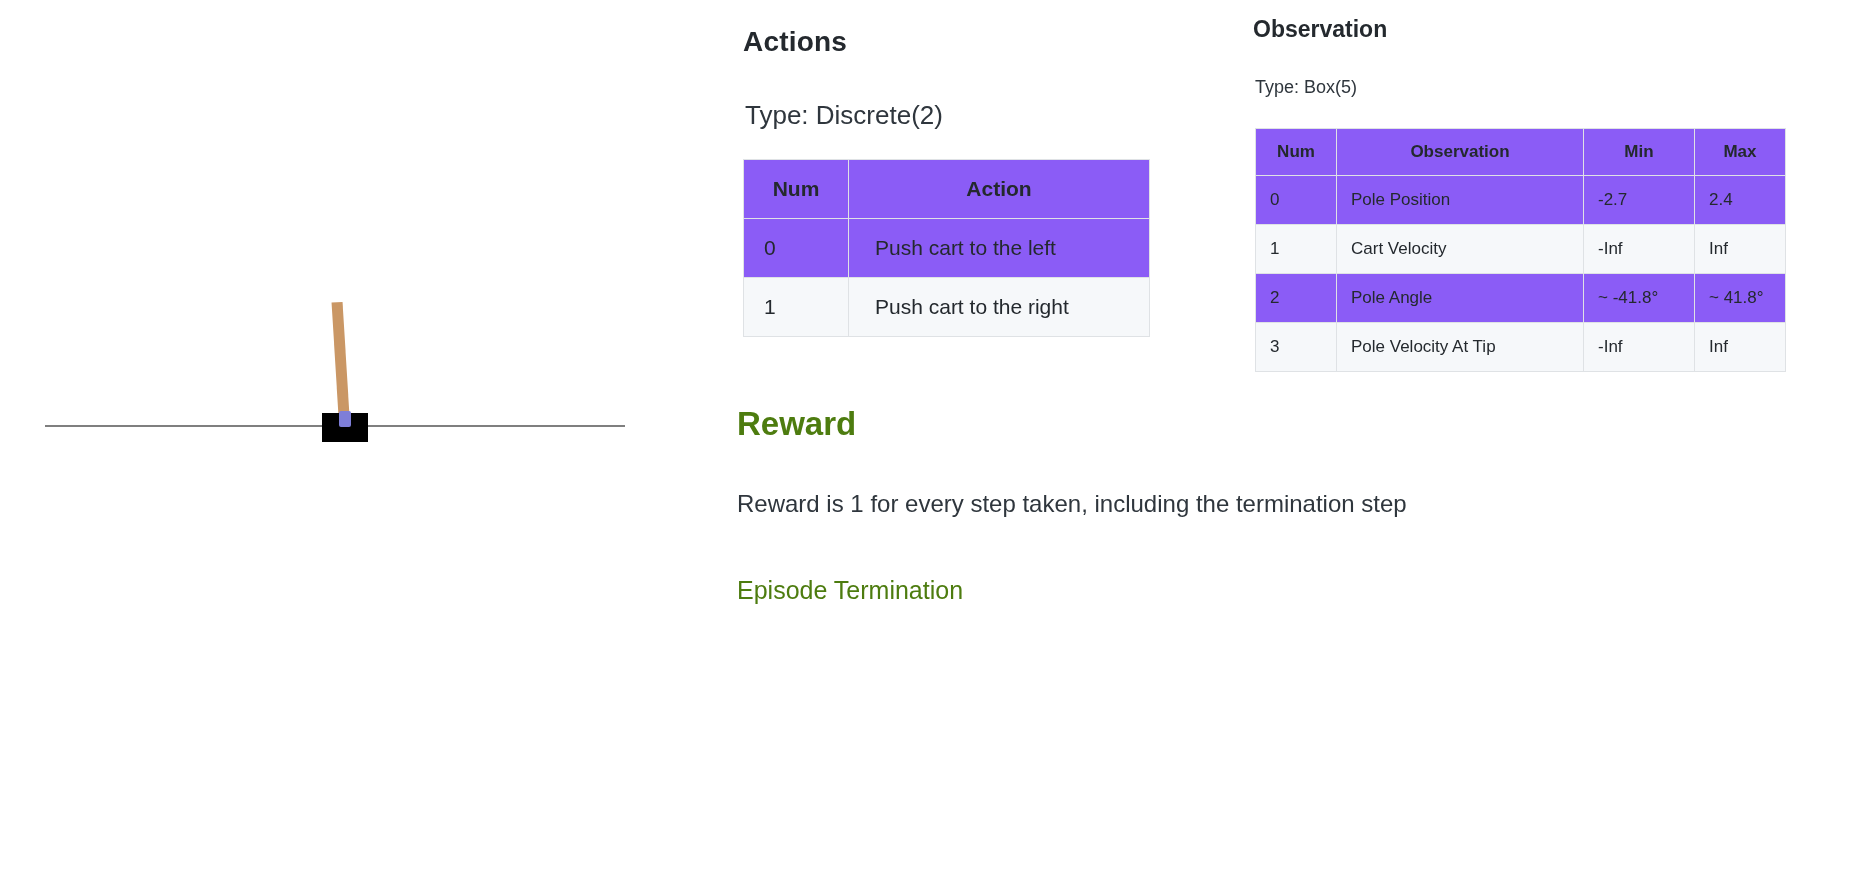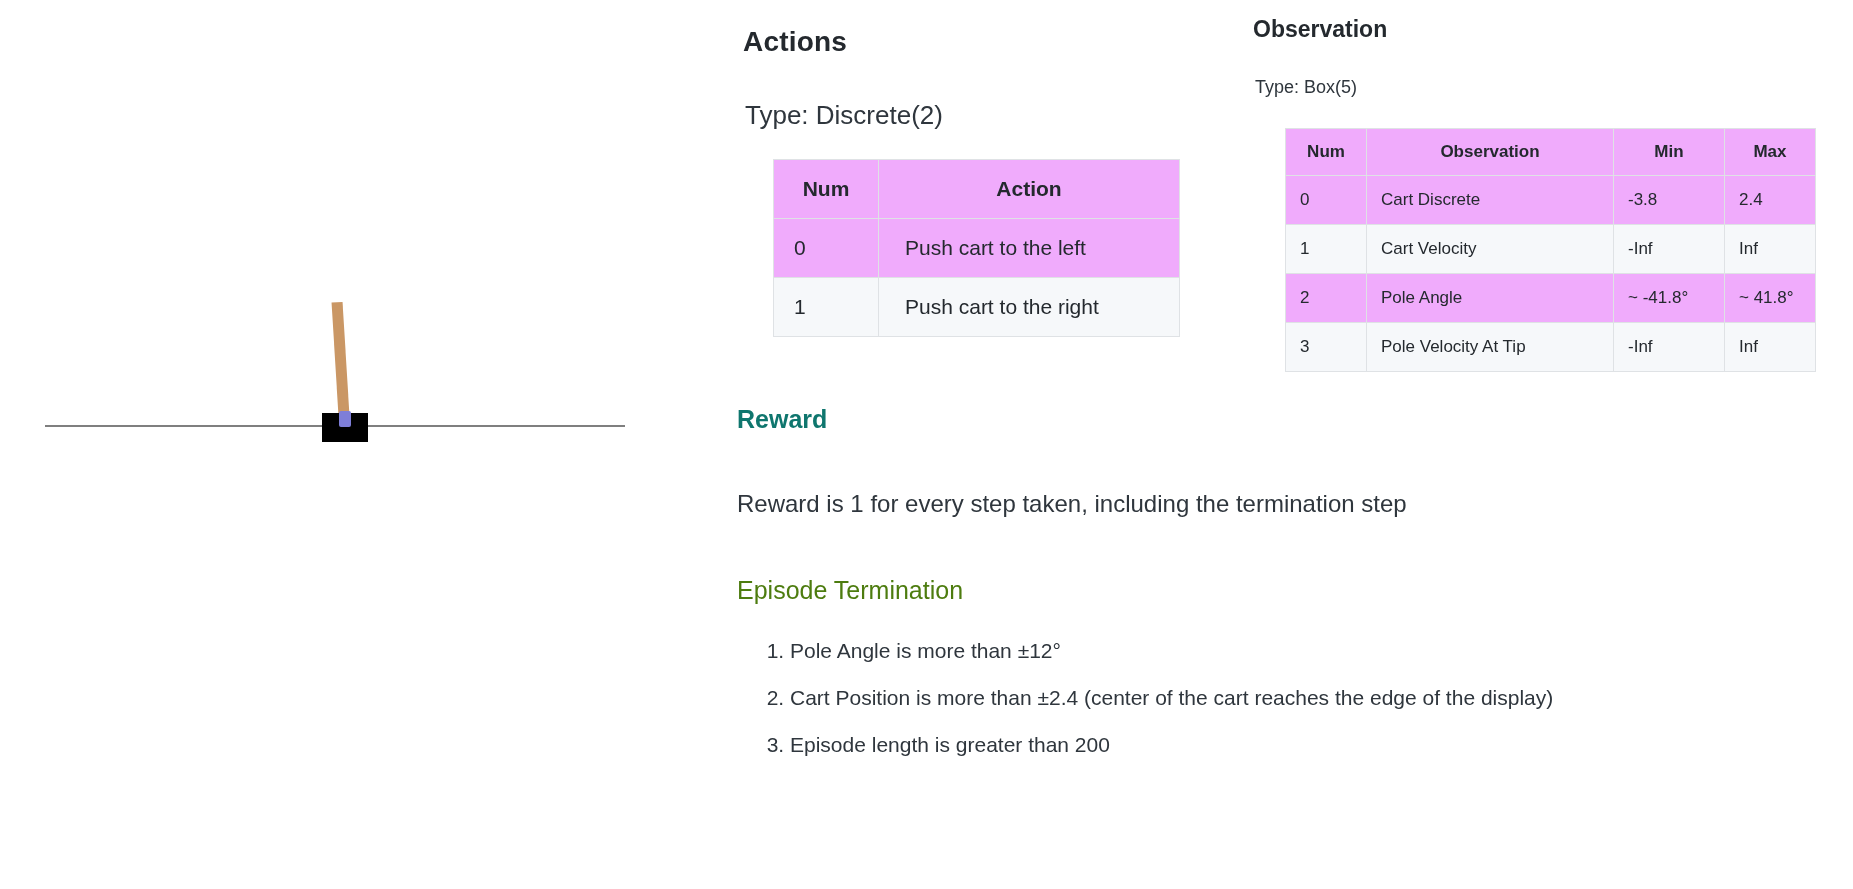--- a/index.html
+++ b/index.html
@@ -60,23 +60,22 @@
     font-size: 23px; font-weight: bold; color: #24292e;
   }
   .t-box {
     position: absolute; left: 1255px; top: 77px;
     font-size: 18px; color: #2f363d;
   }
 
   
   table {
     border-collapse: collapse;
-    background: #f0abfc;
+    background: #8b5cf6;
     color: #24292e;
-    margin-left: 30px;
   }
   th, td {
     border: 1px solid #dfe2e5;
   }
   tbody tr:nth-child(even) { background: #f6f8fa; }
 
   .actions-table {
     position: absolute; left: 743px; top: 159px;
     font-size: 21px;
   }
@@ -105,21 +104,21 @@
     padding: 14px 14px;
   }
   .obs-table .col-num  { width: 56px; }
   .obs-table .col-obs  { width: 222px; }
   .obs-table .col-min  { width: 86px; }
   .obs-table .col-max  { width: 66px; }
 
   
   .h-reward {
     position: absolute; left: 737px; top: 405px;
-    font-size: 25px; font-weight: bold; color: #0f766e;
+    font-size: 33px; font-weight: bold; color: #4d7c0f;
   }
   .t-reward {
     position: absolute; left: 737px; top: 490px;
     font-size: 24px; color: #2f363d;
   }
   .h-termination {
     position: absolute; left: 737px; top: 576px;
     font-size: 25px; font-weight: normal; color: #4d7c0f;
   }
   .termination-list {
@@ -189,22 +188,22 @@
       <tr>
         <th class="col-num">Num</th>
         <th class="col-obs">Observation</th>
         <th class="col-min">Min</th>
         <th class="col-max">Max</th>
       </tr>
     </thead>
     <tbody>
       <tr>
         <td>0</td>
-        <td>Cart Discrete</td>
-        <td>-3.8</td>
+        <td>Pole Position</td>
+        <td>-2.7</td>
         <td>2.4</td>
       </tr>
       <tr>
         <td>1</td>
         <td>Cart Velocity</td>
         <td>-Inf</td>
         <td>Inf</td>
       </tr>
       <tr>
         <td>2</td>
@@ -218,20 +217,15 @@
         <td>-Inf</td>
         <td>Inf</td>
       </tr>
     </tbody>
   </table>
 
   <div class="h-reward">Reward</div>
   <div class="t-reward">Reward is 1 for every step taken, including the termination step</div>
 
   <div class="h-termination">Episode Termination</div>
-  <ol class="termination-list">
-    <li>Pole Angle is more than ±12°</li>
-    <li>Cart Position is more than ±2.4 (center of the cart reaches the edge of the display)</li>
-    <li>Episode length is greater than 200</li>
-  </ol>
 
 
 </div>
 
 </body></html>

